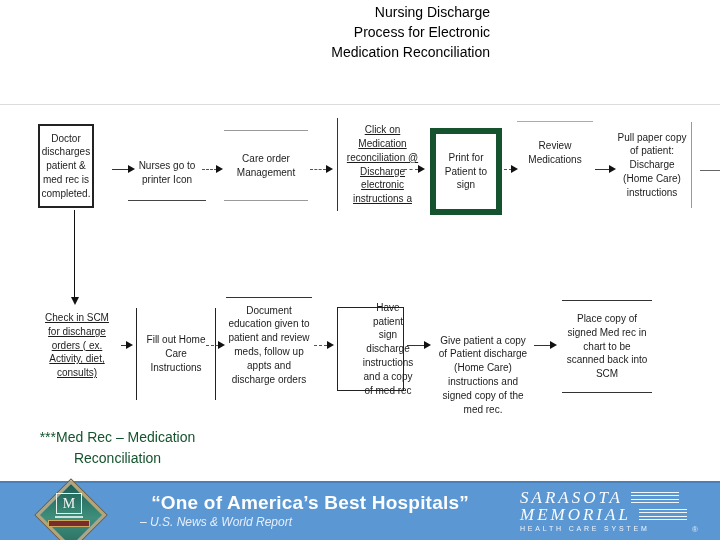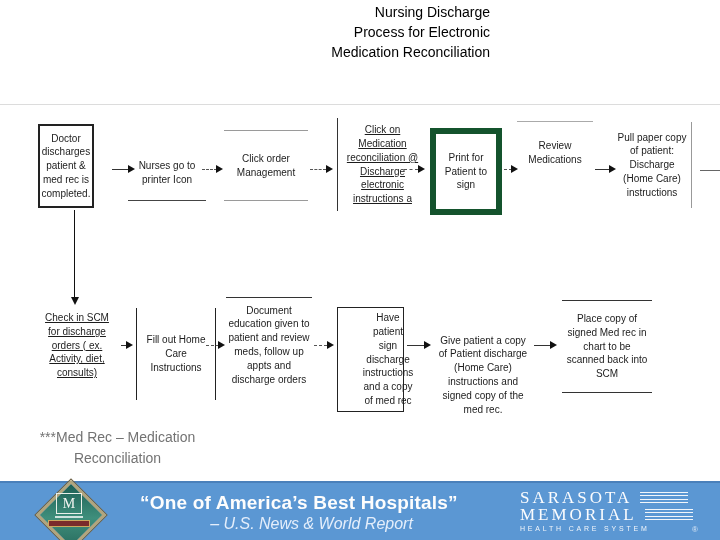--- a/index.html
+++ b/index.html
@@ -17,68 +17,68 @@
 
   .line{position:absolute;height:0;border-top:1px solid #333;}
   .dash{position:absolute;height:0;border-top:1px dashed #555;}
   .vline{position:absolute;width:0;border-left:1.5px solid #111;}
   .ah{position:absolute;width:0;height:0;border-top:4px solid transparent;
       border-bottom:4px solid transparent;border-left:7px solid #111;}
   .ahd{position:absolute;width:0;height:0;border-left:4.5px solid transparent;
        border-right:4.5px solid transparent;border-top:8px solid #111;}
 
   .footnote{position:absolute;left:20px;top:427px;width:195px;text-align:center;
-            font-size:14px;line-height:21px;color:#737373;}
+            font-size:14px;line-height:21px;color:#14532d;}
 
   .footer{position:absolute;left:0;top:481px;width:720px;height:59px;background:#5b97d3;
           border-top:2px solid #4a80ba;box-sizing:border-box;}
 
   
   .logo{position:absolute;left:34px;top:-3px;width:70px;height:66px;}
   .logo .diamond{position:absolute;left:12px;top:10px;width:44px;height:44px;
         transform:rotate(45deg);background:linear-gradient(135deg,#1c5e54 0%,#3f8f7c 55%,#2a6e60 100%);
         border:3px solid #b3a57b;box-shadow:0 0 0 1px #6e6247;}
   .logo .inner{position:absolute;left:0;top:0;width:70px;height:66px;display:flex;
         flex-direction:column;align-items:center;}
   .logo .mbox{margin-top:13px;width:24px;height:19px;border:1px solid #e9efe9;
         display:flex;align-items:center;justify-content:center;
         font-family:"Liberation Serif","DejaVu Serif",serif;font-size:14px;color:#f4f6f2;}
   .logo .tinyline{margin-top:2px;width:28px;height:2px;background:rgba(255,255,255,.75);}
   .logo .banner{margin-top:2px;width:40px;height:5px;background:#7a2b2b;border:1px solid #caa95e;}
 
-  .quote{position:absolute;left:140px;top:9px;width:340px;
+  .quote{position:absolute;left:140px;top:9px;width:340px;text-align:center;
          font-size:19px;font-weight:bold;color:#fdfdfd;letter-spacing:.2px;}
-  .attrib{position:absolute;left:148px;top:32px;width:327px;text-align:center;
-          font-size:16px;font-style:italic;color:#e4eefb;}
+  .attrib{position:absolute;left:140px;top:32px;width:327px;text-align:left;
+          font-size:12px;font-style:italic;color:#e4eefb;}
 
   .brand{position:absolute;left:520px;top:6px;width:190px;color:#fbfcfe;}
   .brand .row{display:flex;align-items:center;}
   .brand .word{font-family:"Liberation Serif","DejaVu Serif",serif;font-size:17px;
-               letter-spacing:3px;line-height:17px;}
+               letter-spacing:3px;line-height:17px;font-style:italic;}
   .brand .lines{margin-left:8px;width:48px;display:flex;flex-direction:column;gap:2.5px;}
   .brand .lines i{display:block;height:0;border-top:1.5px solid #f2f6fb;}
   .brand .sub{margin-top:2px;font-size:7px;letter-spacing:2.8px;color:#f2f6fb;}
   .reg{position:absolute;left:692px;top:42px;font-size:8px;color:#dbe7f6;}
 </style>
 </head>
 <body>
 
 <div class="stage">
 
   <div class="title pre">Nursing Discharge
 Process for Electronic
 Medication Reconciliation</div>
 
   <div class="hr-faint"></div>
 
   <div class="node" style="left:38px;top:124px;width:56px;height:84px;border:2px solid #222;">Doctor discharges patient &amp; med rec is completed.</div>
 
   <div class="node" style="left:128px;top:145px;width:78px;height:56px;border-bottom:1px solid #444;">Nurses go to printer Icon</div>
 
-  <div class="node" style="left:224px;top:130px;width:84px;height:71px;border-top:1px solid #9a9a9a;border-bottom:1px solid #9a9a9a;">Click order Management</div>
+  <div class="node" style="left:224px;top:130px;width:84px;height:71px;border-top:1px solid #9a9a9a;border-bottom:1px solid #9a9a9a;">Care order Management</div>
 
   <div class="node" style="left:337px;top:118px;width:90px;height:93px;border-left:1.5px solid #333;text-decoration:underline;">Click on Medication reconciliation @ Discharge electronic instructions a</div>
 
   <div class="node" style="left:430px;top:128px;width:72px;height:87px;border:6px solid #14532d;">Print for Patient to sign</div>
 
   <div class="node" style="left:517px;top:121px;width:76px;height:62px;border-top:1px solid #aaa;">Review Medications</div>
 
   <div class="node" style="left:613px;top:122px;width:79px;height:86px;border-right:1px solid #999;">Pull paper copy of patient: Discharge (Home Care) instructions</div>
 
   <div>
@@ -111,21 +111,21 @@
     <div class="vline" style="left:74px;top:210px;height:88px;"></div>
     <div class="ahd" style="left:70.5px;top:297px;"></div>
   </div>
 
   <div class="node" style="left:36px;top:298px;width:82px;height:95px;text-decoration:underline;">Check in SCM for discharge orders ( ex. Activity, diet, consults)</div>
 
   <div class="node" style="left:136px;top:308px;width:80px;height:92px;border-left:1.5px solid #222;border-right:1.5px solid #222;">Fill out Home Care Instructions</div>
 
   <div class="node" style="left:226px;top:297px;width:86px;height:95px;border-top:1.5px solid #333;">Document education given to patient and review meds, follow up appts and discharge orders</div>
 
-  <div class="node" style="left:337px;top:307px;width:67px;height:105px;border:1.5px solid #222;padding-left:37px;">Have patient sign discharge instructions and a copy of med rec</div>
+  <div class="node" style="left:337px;top:307px;width:67px;height:84px;border:1.5px solid #222;padding-left:37px;">Have patient sign discharge instructions and a copy of med rec</div>
 
   <div class="node" style="left:434px;top:303px;width:98px;height:88px;margin-top:28px;">Give patient a copy of Patient discharge (Home Care) instructions and signed copy of the med rec.</div>
 
   <div class="node" style="left:562px;top:300px;width:90px;height:93px;border-top:1.5px solid #333;border-bottom:1.5px solid #333;">Place copy of signed Med rec in chart to be scanned back into SCM</div>
 
   <div>
     <div class="line" style="left:121px;top:345px;width:6px;"></div>
     <div class="ah" style="left:126px;top:341px;"></div>
   </div>
   <div>

